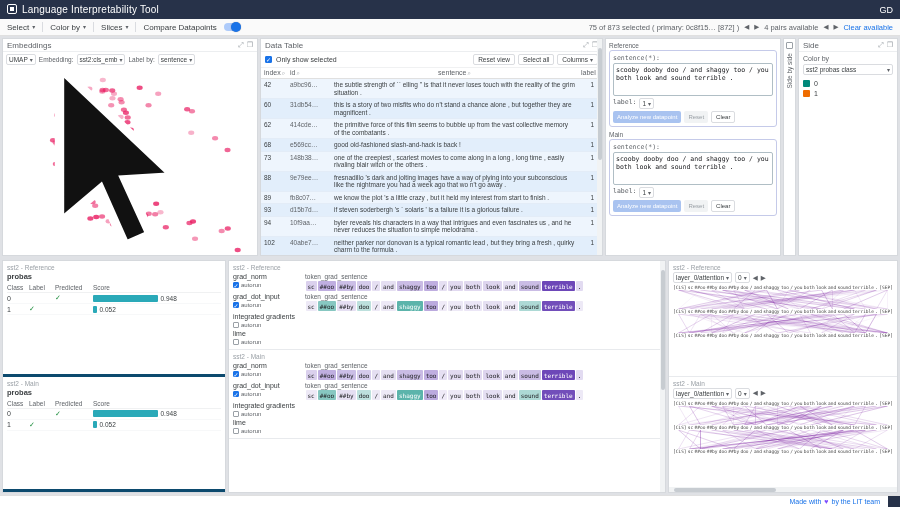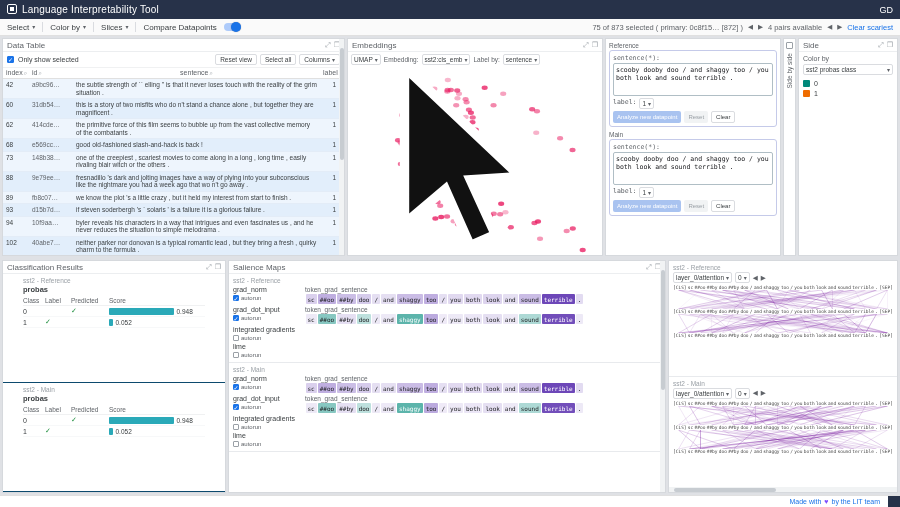--- a/index.html
+++ b/index.html
@@ -88,21 +88,21 @@
 .leg-sq{width:7px;height:7px;border-radius:1px}
 
 
 .tabbar{flex:none;height:15px;background:#fff;border-top:1px solid #e0e0e0;border-bottom:1px solid #e0e0e0;display:flex;align-items:stretch;gap:14px;padding:0 10px;position:relative}
 .tab{font-size:8px;color:#5f6368;display:flex;align-items:center;cursor:pointer;border-bottom:2px solid transparent}
 .tab.active{color:#4527a0;border-bottom-color:#4527a0}
 .handle{position:absolute;left:50%;top:1px;transform:translateX(-50%);color:#9aa0a6;font-size:9px;cursor:grab}
 
 
 .p-cls{flex:none;width:224px}
-.cls-group{flex:1;min-height:0;padding:2px 20px;border-bottom:1px solid #0c4a6e;overflow:hidden}
+.cls-group{flex:1;min-height:0;padding:2px 4px;border-bottom:3px solid #0c4a6e;overflow:hidden}
 .cls-field{font-size:7.5px;font-weight:bold;color:#3c4043;margin:1px 0 2px 0}
 .cls-hrow,.cls-row{display:flex;align-items:center;font-size:6.5px;padding:1px 0}
 .cls-hrow{color:#5f6368;border-bottom:1px solid #f0f1f2}
 .cls-row{font-size:7px;border-bottom:1px solid #f7f8f9}
 .cc0{flex:none;width:22px}
 .cc1{flex:none;width:26px}
 .cc2{flex:none;width:38px}
 .cc3{flex:1;display:flex;align-items:center;gap:3px;min-width:0}
 .bar{display:inline-block;height:7px;background:#2aa9b8;border-radius:1px}
 .score{font-size:6.5px;color:#3c4043}
@@ -171,118 +171,25 @@
     <span class="toggle on">
         <span class="knob"></span>
       </span>
     <span class="tb-right">
       <span class="status">75 of 873 selected ( primary: 0c8f15… [872] )</span>
       <span class="navbtn">◀</span>
       <span class="navbtn">▶</span>
       <span class="status">4 pairs available</span>
       <span class="navbtn">◀</span>
       <span class="navbtn">▶</span>
-      <span class="link">Clear scariest</span>
+      <span class="link">Clear available</span>
     </span>
   </div>
 
   <div class="top-panels">
-
-    <section class="panel p-table">
-      <div class="phead">
-          <span>Data Table</span>
-        <span class="picons">
-            <span>⤢</span>
-            <span>❐</span>
-          </span>
-        </div>
-      <div class="dt-toolbar">
-        <span class="cb on">✓</span>
-        <span>Only show selected</span>
-        <span class="dt-btns">
-          <span class="sbtn">Reset view</span>
-          <span class="sbtn">Select all</span>
-          <span class="sbtn">
-              <span>Columns</span>
-              <span class="dd">▾</span>
-            </span>
-        </span>
-      </div>
-      <div class="dt-head">
-        <div class="dtc ci"><span>index</span><span class="srch">⌕</span></div>
-        <div class="dtc cid"><span>id</span><span class="srch">⌕</span></div>
-        <div class="dtc cs" style="text-align:center"><span>sentence</span><span class="srch">⌕</span></div>
-        <div class="dtc cl"><span>label</span><span class="srch">⌕</span></div>
-      </div>
-      <div class="dt-body" id="dt-body">
-          <div class="dt-row">
-            <div class="dtc ci">42</div>
-            <div class="dtc cid">a9bc96…</div>
-            <div class="dtc cs">the subtle strength of `` elling '' is that it never loses touch with the reality of the grim situation .</div>
-            <div class="dtc cl">1</div>
-          </div>
-          <div class="dt-row alt">
-            <div class="dtc ci">60</div>
-            <div class="dtc cid">31db54…</div>
-            <div class="dtc cs">this is a story of two misfits who do n't stand a chance alone , but together they are magnificent .</div>
-            <div class="dtc cl">1</div>
-          </div>
-          <div class="dt-row">
-            <div class="dtc ci">62</div>
-            <div class="dtc cid">414cde…</div>
-            <div class="dtc cs">the primitive force of this film seems to bubble up from the vast collective memory of the combatants .</div>
-            <div class="dtc cl">1</div>
-          </div>
-          <div class="dt-row alt">
-            <div class="dtc ci">68</div>
-            <div class="dtc cid">e569cc…</div>
-            <div class="dtc cs">good old-fashioned slash-and-hack is back !</div>
-            <div class="dtc cl">1</div>
-          </div>
-          <div class="dt-row">
-            <div class="dtc ci">73</div>
-            <div class="dtc cid">148b38…</div>
-            <div class="dtc cs">one of the creepiest , scariest movies to come along in a long , long time , easily rivaling blair witch or the others .</div>
-            <div class="dtc cl">1</div>
-          </div>
-          <div class="dt-row alt">
-            <div class="dtc ci">88</div>
-            <div class="dtc cid">9e79ee…</div>
-            <div class="dtc cs">fresnadillo 's dark and jolting images have a way of plying into your subconscious like the nightmare you had a week ago that wo n't go away .</div>
-            <div class="dtc cl">1</div>
-          </div>
-          <div class="dt-row">
-            <div class="dtc ci">89</div>
-            <div class="dtc cid">fb8c07…</div>
-            <div class="dtc cs">we know the plot 's a little crazy , but it held my interest from start to finish .</div>
-            <div class="dtc cl">1</div>
-          </div>
-          <div class="dt-row alt">
-            <div class="dtc ci">93</div>
-            <div class="dtc cid">d15b7d…</div>
-            <div class="dtc cs">if steven soderbergh 's ` solaris ' is a failure it is a glorious failure .</div>
-            <div class="dtc cl">1</div>
-          </div>
-          <div class="dt-row">
-            <div class="dtc ci">94</div>
-            <div class="dtc cid">10f9aa…</div>
-            <div class="dtc cs">byler reveals his characters in a way that intrigues and even fascinates us , and he never reduces the situation to simple melodrama .</div>
-            <div class="dtc cl">1</div>
-          </div>
-          <div class="dt-row alt">
-            <div class="dtc ci">102</div>
-            <div class="dtc cid">40abe7…</div>
-            <div class="dtc cs">neither parker nor donovan is a typical romantic lead , but they bring a fresh , quirky charm to the formula .</div>
-            <div class="dtc cl">1</div>
-          </div>
-        </div>
-      <div class="vscroll">
-          <div class="vthumb"></div>
-        </div>
-    </section>
 
     <section class="panel p-emb">
       <div class="phead">
           <span>Embeddings</span>
         <span class="picons">
             <span>⤢</span>
             <span>❐</span>
           </span>
         </div>
       <div class="emb-controls">
@@ -413,20 +320,113 @@
             <circle cx="74.1" cy="35.0" r="1.2" fill="#e91e63" fill-opacity="0.34"></circle>
             <circle cx="83.5" cy="37.9" r="1.2" fill="#e91e63" fill-opacity="0.52"></circle>
             <circle cx="88.4" cy="44.1" r="1.2" fill="#e91e63" fill-opacity="0.68"></circle>
           </svg>
         <svg class="cursor" viewBox="0 0 9 12">
             <path d="M0,0 L0,10 L2.6,7.8 L4.2,11.4 L5.8,10.7 L4.2,7.2 L7.4,7 Z" fill="#111" stroke="#fff" stroke-width="0.6"></path>
           </svg>
       </div>
     </section>
 
+    <section class="panel p-table">
+      <div class="phead">
+          <span>Data Table</span>
+        <span class="picons">
+            <span>⤢</span>
+            <span>❐</span>
+          </span>
+        </div>
+      <div class="dt-toolbar">
+        <span class="cb on">✓</span>
+        <span>Only show selected</span>
+        <span class="dt-btns">
+          <span class="sbtn">Reset view</span>
+          <span class="sbtn">Select all</span>
+          <span class="sbtn">
+              <span>Columns</span>
+              <span class="dd">▾</span>
+            </span>
+        </span>
+      </div>
+      <div class="dt-head">
+        <div class="dtc ci"><span>index</span><span class="srch">⌕</span></div>
+        <div class="dtc cid"><span>id</span><span class="srch">⌕</span></div>
+        <div class="dtc cs" style="text-align:center"><span>sentence</span><span class="srch">⌕</span></div>
+        <div class="dtc cl"><span>label</span><span class="srch">⌕</span></div>
+      </div>
+      <div class="dt-body" id="dt-body">
+          <div class="dt-row">
+            <div class="dtc ci">42</div>
+            <div class="dtc cid">a9bc96…</div>
+            <div class="dtc cs">the subtle strength of `` elling '' is that it never loses touch with the reality of the grim situation .</div>
+            <div class="dtc cl">1</div>
+          </div>
+          <div class="dt-row alt">
+            <div class="dtc ci">60</div>
+            <div class="dtc cid">31db54…</div>
+            <div class="dtc cs">this is a story of two misfits who do n't stand a chance alone , but together they are magnificent .</div>
+            <div class="dtc cl">1</div>
+          </div>
+          <div class="dt-row">
+            <div class="dtc ci">62</div>
+            <div class="dtc cid">414cde…</div>
+            <div class="dtc cs">the primitive force of this film seems to bubble up from the vast collective memory of the combatants .</div>
+            <div class="dtc cl">1</div>
+          </div>
+          <div class="dt-row alt">
+            <div class="dtc ci">68</div>
+            <div class="dtc cid">e569cc…</div>
+            <div class="dtc cs">good old-fashioned slash-and-hack is back !</div>
+            <div class="dtc cl">1</div>
+          </div>
+          <div class="dt-row">
+            <div class="dtc ci">73</div>
+            <div class="dtc cid">148b38…</div>
+            <div class="dtc cs">one of the creepiest , scariest movies to come along in a long , long time , easily rivaling blair witch or the others .</div>
+            <div class="dtc cl">1</div>
+          </div>
+          <div class="dt-row alt">
+            <div class="dtc ci">88</div>
+            <div class="dtc cid">9e79ee…</div>
+            <div class="dtc cs">fresnadillo 's dark and jolting images have a way of plying into your subconscious like the nightmare you had a week ago that wo n't go away .</div>
+            <div class="dtc cl">1</div>
+          </div>
+          <div class="dt-row">
+            <div class="dtc ci">89</div>
+            <div class="dtc cid">fb8c07…</div>
+            <div class="dtc cs">we know the plot 's a little crazy , but it held my interest from start to finish .</div>
+            <div class="dtc cl">1</div>
+          </div>
+          <div class="dt-row alt">
+            <div class="dtc ci">93</div>
+            <div class="dtc cid">d15b7d…</div>
+            <div class="dtc cs">if steven soderbergh 's ` solaris ' is a failure it is a glorious failure .</div>
+            <div class="dtc cl">1</div>
+          </div>
+          <div class="dt-row">
+            <div class="dtc ci">94</div>
+            <div class="dtc cid">10f9aa…</div>
+            <div class="dtc cs">byler reveals his characters in a way that intrigues and even fascinates us , and he never reduces the situation to simple melodrama .</div>
+            <div class="dtc cl">1</div>
+          </div>
+          <div class="dt-row alt">
+            <div class="dtc ci">102</div>
+            <div class="dtc cid">40abe7…</div>
+            <div class="dtc cs">neither parker nor donovan is a typical romantic lead , but they bring a fresh , quirky charm to the formula .</div>
+            <div class="dtc cl">1</div>
+          </div>
+        </div>
+      <div class="vscroll">
+          <div class="vthumb"></div>
+        </div>
+    </section>
+
     <section class="panel p-editor">
       <div class="ed-body">
         <div class="ed-sec-name">Reference</div>
         <div class="ed-box">
           <div class="ed-flabel">sentence(*):</div>
           <textarea class="ed-text" style="">scooby dooby doo / and shaggy too / you both look and sound terrible .</textarea>
           <div class="ed-label-row">
             <span class="ed-flabel">label:</span>
             <span class="select-chip">
                 <span>1</span>
@@ -489,27 +489,20 @@
             </div>
           </div>
       </div>
     </section>
   </div>
 
 
   <div class="bottom-panels">
 
     <section class="panel p-cls">
-      <div class="phead">
-          <span>Classification Results</span>
-        <span class="picons">
-            <span>⤢</span>
-            <span>❐</span>
-          </span>
-        </div>
       <div id="cls-groups" style="display:flex;flex-direction:column;flex:1;min-height:0">
           <div class="cls-group">
             <div class="grp-model">sst2 - Reference</div>
             <div class="cls-field">probas</div>
             <div class="cls-hrow">
               <div class="cc0">Class</div>
               <div class="cc1">Label</div>
               <div class="cc2">Predicted</div>
               <div class="cc3">Score</div>
             </div>
@@ -557,27 +550,20 @@
               <div class="cc3">
                 <span class="bar" style="width:3.5px;background:#2aa9b8"></span>
                 <span class="score">0.052</span>
               </div>
             </div>
           </div>
         </div>
     </section>
 
     <section class="panel p-sal">
-      <div class="phead">
-          <span>Salience Maps</span>
-        <span class="picons">
-            <span>⤢</span>
-            <span>❐</span>
-          </span>
-        </div>
       <div id="sal-groups" style="flex:1;min-height:0;overflow:hidden">
           <div class="sal-group">
             <div class="grp-model">sst2 - Reference</div>
             <div class="sal-row">
               <div class="sal-m">
                 <div class="sal-mname">grad_norm</div>
                 <div class="autorun">
                   <span class="cb on">✓</span>
                   <span>autorun</span>
                 </div>

